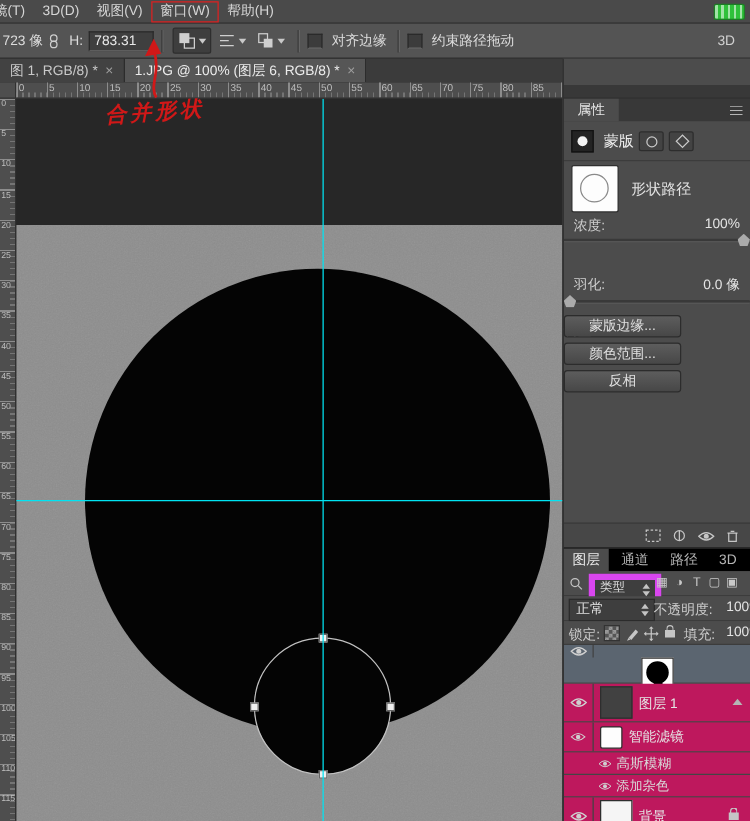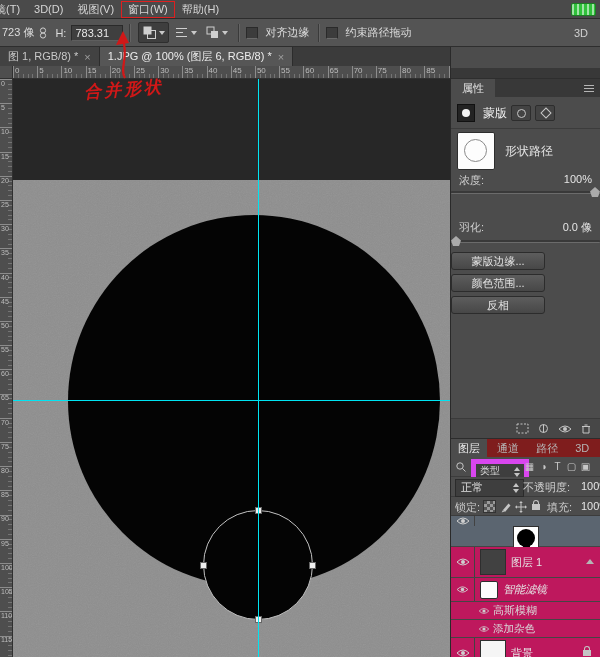--- a/index.html
+++ b/index.html
@@ -127,21 +127,21 @@
   .knob-right{left:calc(100% - 10px);} .knob-left{left:0;}
   #adjust-label{top:189px;left:8px;right:auto;font-size:11px;color:#cfcfcf;}
   .p-btn{position:absolute;right:6px;width:94px;height:18px;line-height:17px;text-align:center;
          font-size:11px;color:#e0e0e0;background:linear-gradient(#5d5d5d,#474747);
          border:1px solid #2c2c2c;border-radius:3px;}
   #p-btn-0{top:184px;} #p-btn-1{top:206px;} #p-btn-2{top:228px;}
   .props-footer{top:350px;height:20px;border-top:1px solid #3a3a3a;background:#474747;
                 display:flex;align-items:center;justify-content:flex-end;gap:8px;padding:0 8px;}
 
   
-  .layers-tabrow{top:370px;height:19px;background:#7f1d1d;border-top:1px solid #2c2c2c;white-space:nowrap;}
+  .layers-tabrow{top:370px;height:19px;background:#000000;border-top:1px solid #2c2c2c;white-space:nowrap;}
   .l-tab{display:inline-block;height:19px;line-height:19px;padding:0 7px;font-size:11px;color:#b5b5b5;}
   .l-tab.active{background:#4c4c4c;color:#ececec;}
   .filter-row{top:389px;height:20px;background:#4c4c4c;border-bottom:1px solid #3c3c3c;}
   .search-ico{position:absolute;left:4px;top:4px;}
   .type-select{position:absolute;left:20px;top:2px;width:44px;height:15px;background:#3e3e3e;
                border:5px solid #d946ef;font-size:10px;color:#d8d8d8;line-height:14px;padding-left:4px;}
   .blend-select{position:absolute;left:4px;top:2px;width:62px;height:16px;background:#3e3e3e;
                 border:1px solid #2b2b2b;font-size:11px;color:#e0e0e0;line-height:15px;padding-left:5px;}
   .spin{position:absolute;right:3px;top:50%;margin-top:-5px;width:7px;height:10px;}
   .spin::before{content:"";position:absolute;top:0;left:0;border-left:3.5px solid transparent;
@@ -173,21 +173,21 @@
   .thumb{width:26px;height:26px;background:#fff;margin:0 5px;position:relative;
          border:1px solid #2e2e2e;flex:none;box-sizing:border-box;overflow:hidden;}
   .lbl{font-size:11px;color:#e4e4e4;white-space:nowrap;}
   .row-ellipse{height:30px;}
   .layer-row.selected{background:#5b6570;flex-direction:column;}
   .row-ellipse .thumb .c1{position:absolute;left:3px;top:2px;width:18px;height:18px;background:#000;border-radius:50%;}
   .row-ellipse .thumb .c2{position:absolute;left:9px;top:16px;width:7px;height:7px;background:#000;border-radius:50%;}
   .row-layer1{height:30px;} .row-layer1 .thumb{background:#414141;}
   .collapse{position:absolute;right:6px;top:12px;width:0;height:0;border-left:4px solid transparent;
             border-right:4px solid transparent;border-bottom:5px solid #b5b5b5;}
-  .row-sf{height:23px;font-style:italic;} .row-sf .thumb{width:18px;height:18px;background:#fdfdfd;border-radius:2px;}
+  .row-sf{height:23px;} .row-sf .thumb{width:18px;height:18px;background:#fdfdfd;border-radius:2px;}
   .row-filter{height:17px;padding-left:24px;}
   .row-filter .eye-cell{width:18px;border-right:none;}
   .row-filter .lbl{font-size:10.5px;color:#d8d8d8;}
   .row-bg{height:30px;} .row-bg .thumb{background:#f5f5f5;}
   .row-lock{margin-left:auto;margin-right:9px;}
   svg{display:block;}
 </style>
 </head>
 <body>
 

